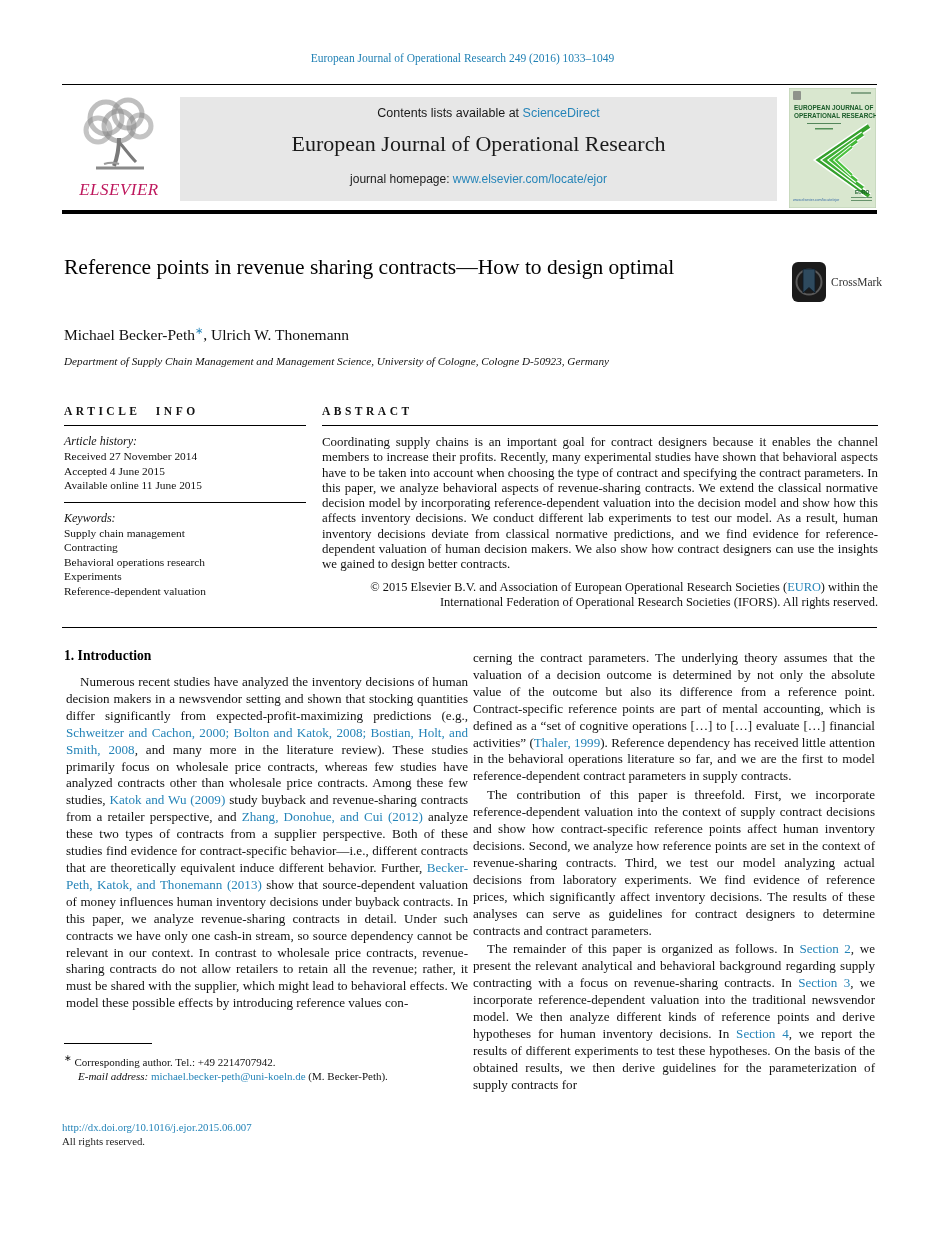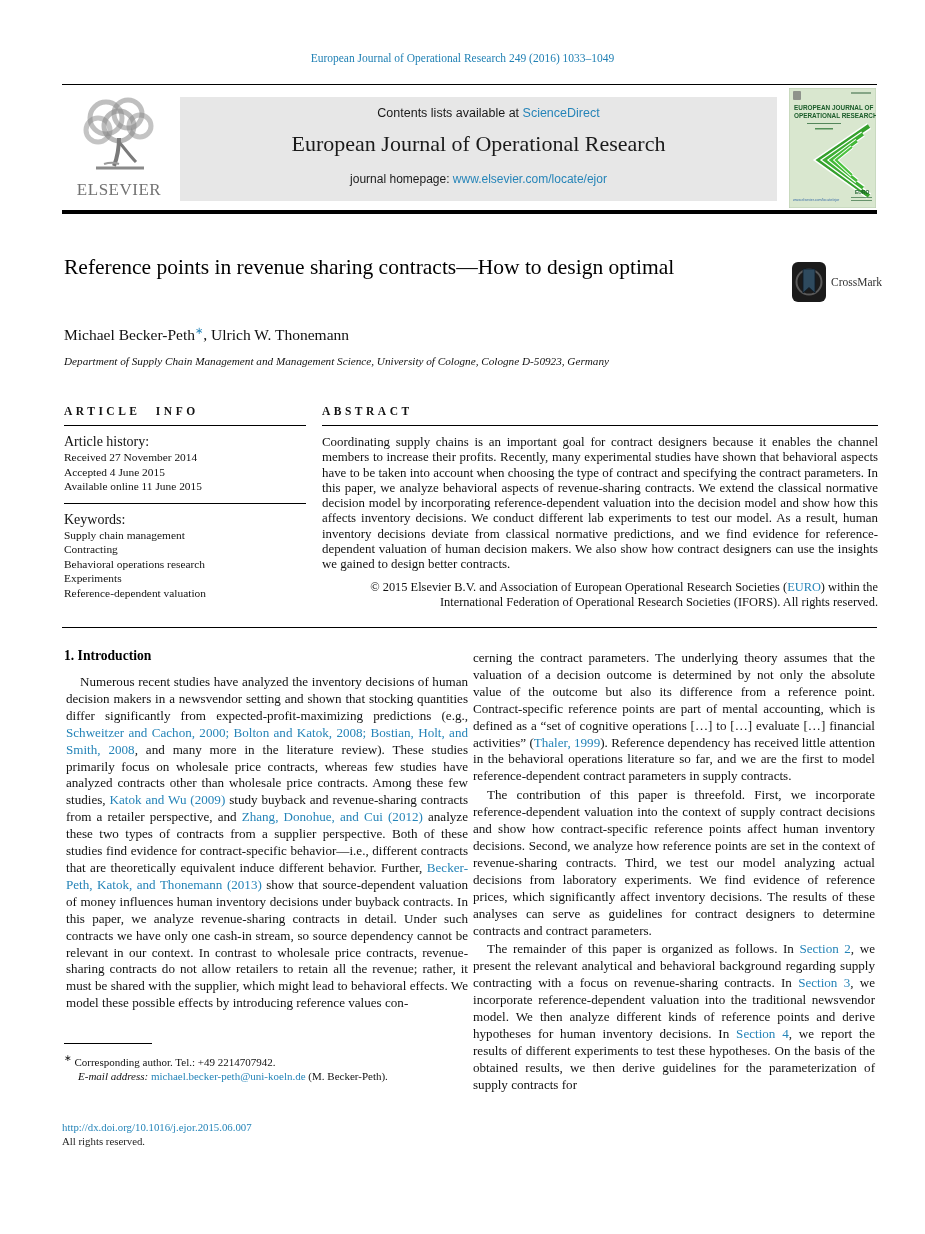--- a/index.html
+++ b/index.html
@@ -5,42 +5,42 @@
   html,body{margin:0;padding:0;background:#fff;}
   .page{position:relative;width:925px;height:1234px;background:#fff;overflow:hidden;
         font-family:"Liberation Serif",serif;color:#111;}
   .link{color:#2584b8;text-decoration:none;cursor:pointer;}
   
   .cite-top{position:absolute;top:52px;left:0;width:100%;text-align:center;
             font-size:11.5px;color:#2080b4;}
   
   .mast-topline{position:absolute;top:84px;left:62px;width:815px;height:1px;background:#000;}
   .elsevier-box{position:absolute;left:62px;top:92px;width:114px;height:112px;text-align:center;}
-  .elsevier-word{font-size:17px;letter-spacing:.5px;color:#737373;margin-top:-2px;}
+  .elsevier-word{font-size:17px;letter-spacing:.5px;color:#be185d;margin-top:-2px;font-style:italic;}
   .gray-panel{position:absolute;left:180px;top:97px;width:597px;height:104px;background:#e7e7e7;
               text-align:center;}
   .contents-line{margin-top:9px;font-family:"Liberation Sans",sans-serif;font-size:12.5px;color:#1a1a1a;padding-left:20px;}
   .journal-title{margin-top:11px;font-size:22px;color:#1a1a1a;}
   .homepage-line{margin-top:15px;font-family:"Liberation Sans",sans-serif;font-size:12px;color:#1a1a1a;}
   .cover-thumb{position:absolute;left:789px;top:88px;width:87px;height:120px;}
   .thick-rule{position:absolute;top:210px;left:62px;width:815px;height:4px;background:#000;}
   
   .art-title{position:absolute;left:64px;top:252px;width:700px;font-size:21.5px;
              line-height:1.43;color:#000;}
   .crossmark{position:absolute;left:792px;top:262px;width:100px;display:flex;align-items:center;gap:5px;}
   .crossmark-label{font-size:11.5px;color:#333;}
   .authors{position:absolute;left:64px;top:325px;font-size:15.5px;color:#111;}
   .authors sup{font-size:10px;color:#2584b8;}
   .affiliation{position:absolute;left:64px;top:355px;font-size:11.2px;font-style:italic;color:#111;}
   
   .info-col{position:absolute;left:64px;top:405px;width:242px;}
   .abs-col{position:absolute;left:322px;top:405px;width:556px;}
   .mini-head{font-size:11.5px;font-weight:bold;letter-spacing:3.5px;word-spacing:9px;color:#111;}
   .mini-rule{height:1px;background:#000;margin-top:8px;}
-  .info-label{font-size:14px;margin-top:8px;}
+  .info-label{font-style:italic;font-size:12px;margin-top:8px;}
   .info-lines{font-size:11.4px;line-height:14.5px;}
   .abs-text{margin-top:9px;font-size:12.9px;line-height:15.3px;text-align:justify;color:#111;}
   .abs-copy{margin-top:7px;font-size:12.4px;line-height:15.5px;text-align:right;color:#111;}
   .section-rule{position:absolute;top:627px;left:62px;width:815px;height:1px;background:#000;}
   
   .col-left{position:absolute;left:64px;top:648px;width:406px;}
   .col-right{position:absolute;left:471px;top:648px;width:406px;}
   .sec-head{font-size:13.6px;font-weight:bold;color:#000;}
   .body-p{font-size:13.1px;line-height:16.9px;text-align:justify;margin:2px;color:#111;}
   .col-left .body-p{margin-top:10px;}

